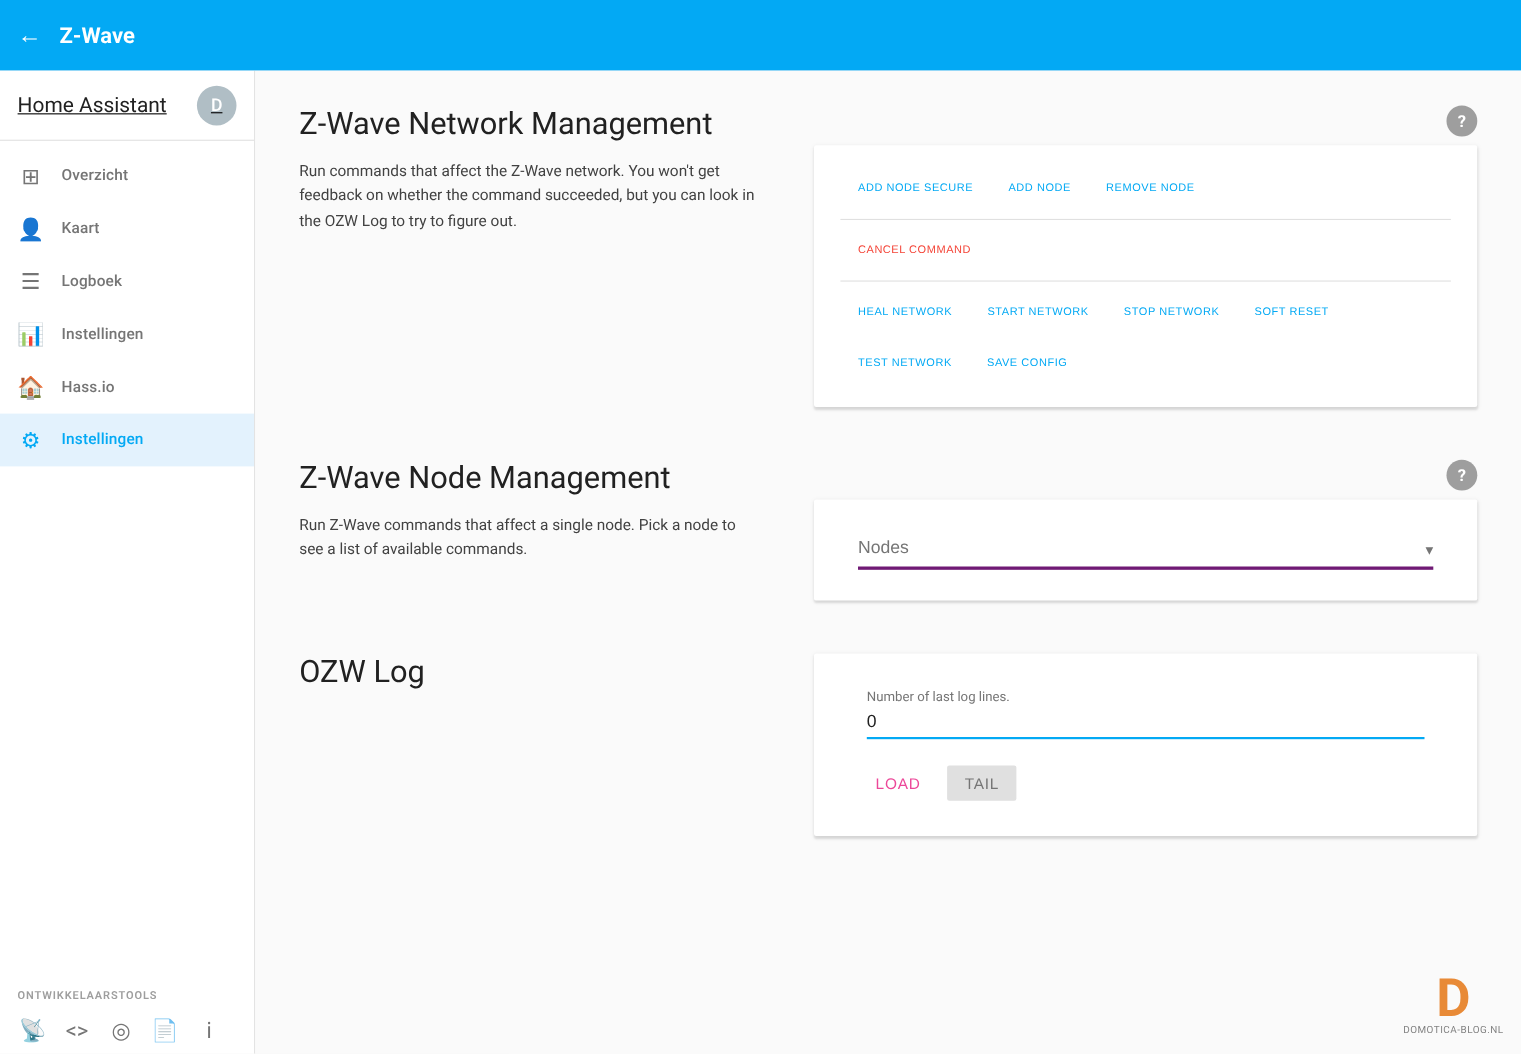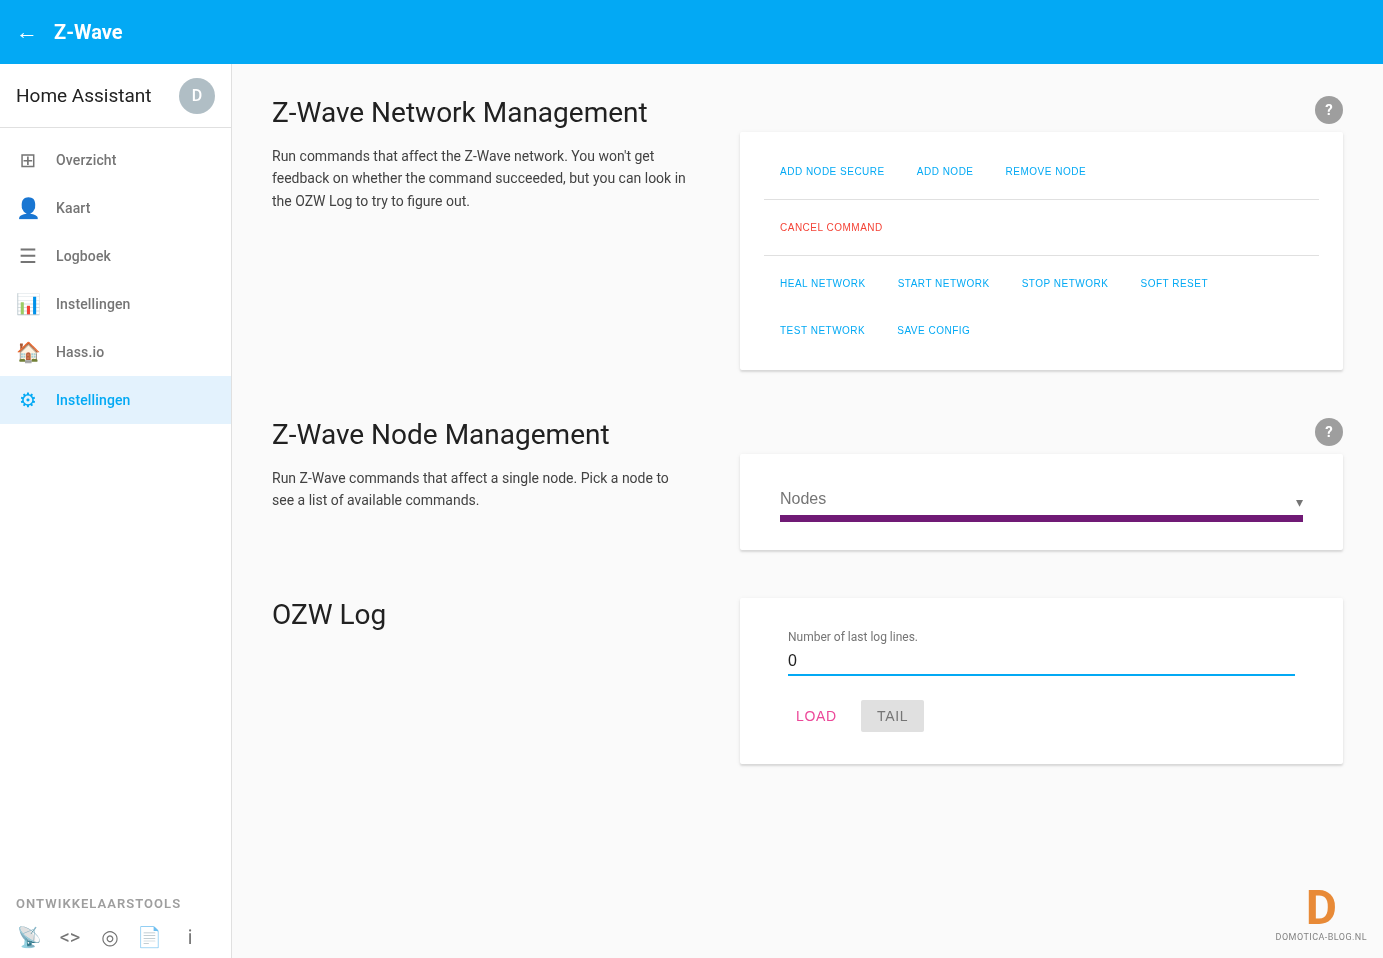--- a/index.html
+++ b/index.html
@@ -47,20 +47,21 @@
       overflow-y: auto;
     }
     .sidebar-header {
       display: flex;
       align-items: center;
       padding: 0 16px;
       height: 64px;
       border-bottom: 1px solid #e0e0e0;
       gap: 12px;
       background: white;
+      text-decoration: underline;
     }
     .sidebar-app-title {
       font-size: 19px;
       font-weight: 400;
       color: #212121;
     }
     .sidebar-avatar {
       width: 36px;
       height: 36px;
       border-radius: 50%;
@@ -93,21 +94,21 @@
       color: #03a9f4;
       background: #e3f2fd;
     }
     .sidebar-item .icon {
       font-size: 20px;
       width: 24px;
       text-align: center;
       flex-shrink: 0;
     }
     .sidebar-section-title {
-      font-size: 13px;
+      font-size: 10px;
       font-weight: 600;
       color: #9e9e9e;
       padding: 12px 16px 4px;
       letter-spacing: 0.08em;
       text-transform: uppercase;
     }
     .sidebar-devtools {
       display: flex;
       align-items: center;
       padding: 8px 16px;
@@ -209,21 +210,21 @@
     }
 
     
     .nodes-select-wrapper {
       position: relative;
       padding: 12px 16px;
     }
     .nodes-select {
       width: 100%;
       border: none;
-      border-bottom: 7px solid #701a75;
+      border-bottom: 3px solid #701a75;
       background: transparent;
       font-size: 16px;
       color: #757575;
       padding: 8px 0;
       appearance: none;
       cursor: pointer;
       outline: none;
     }
     .nodes-select-arrow {
       position: absolute;

